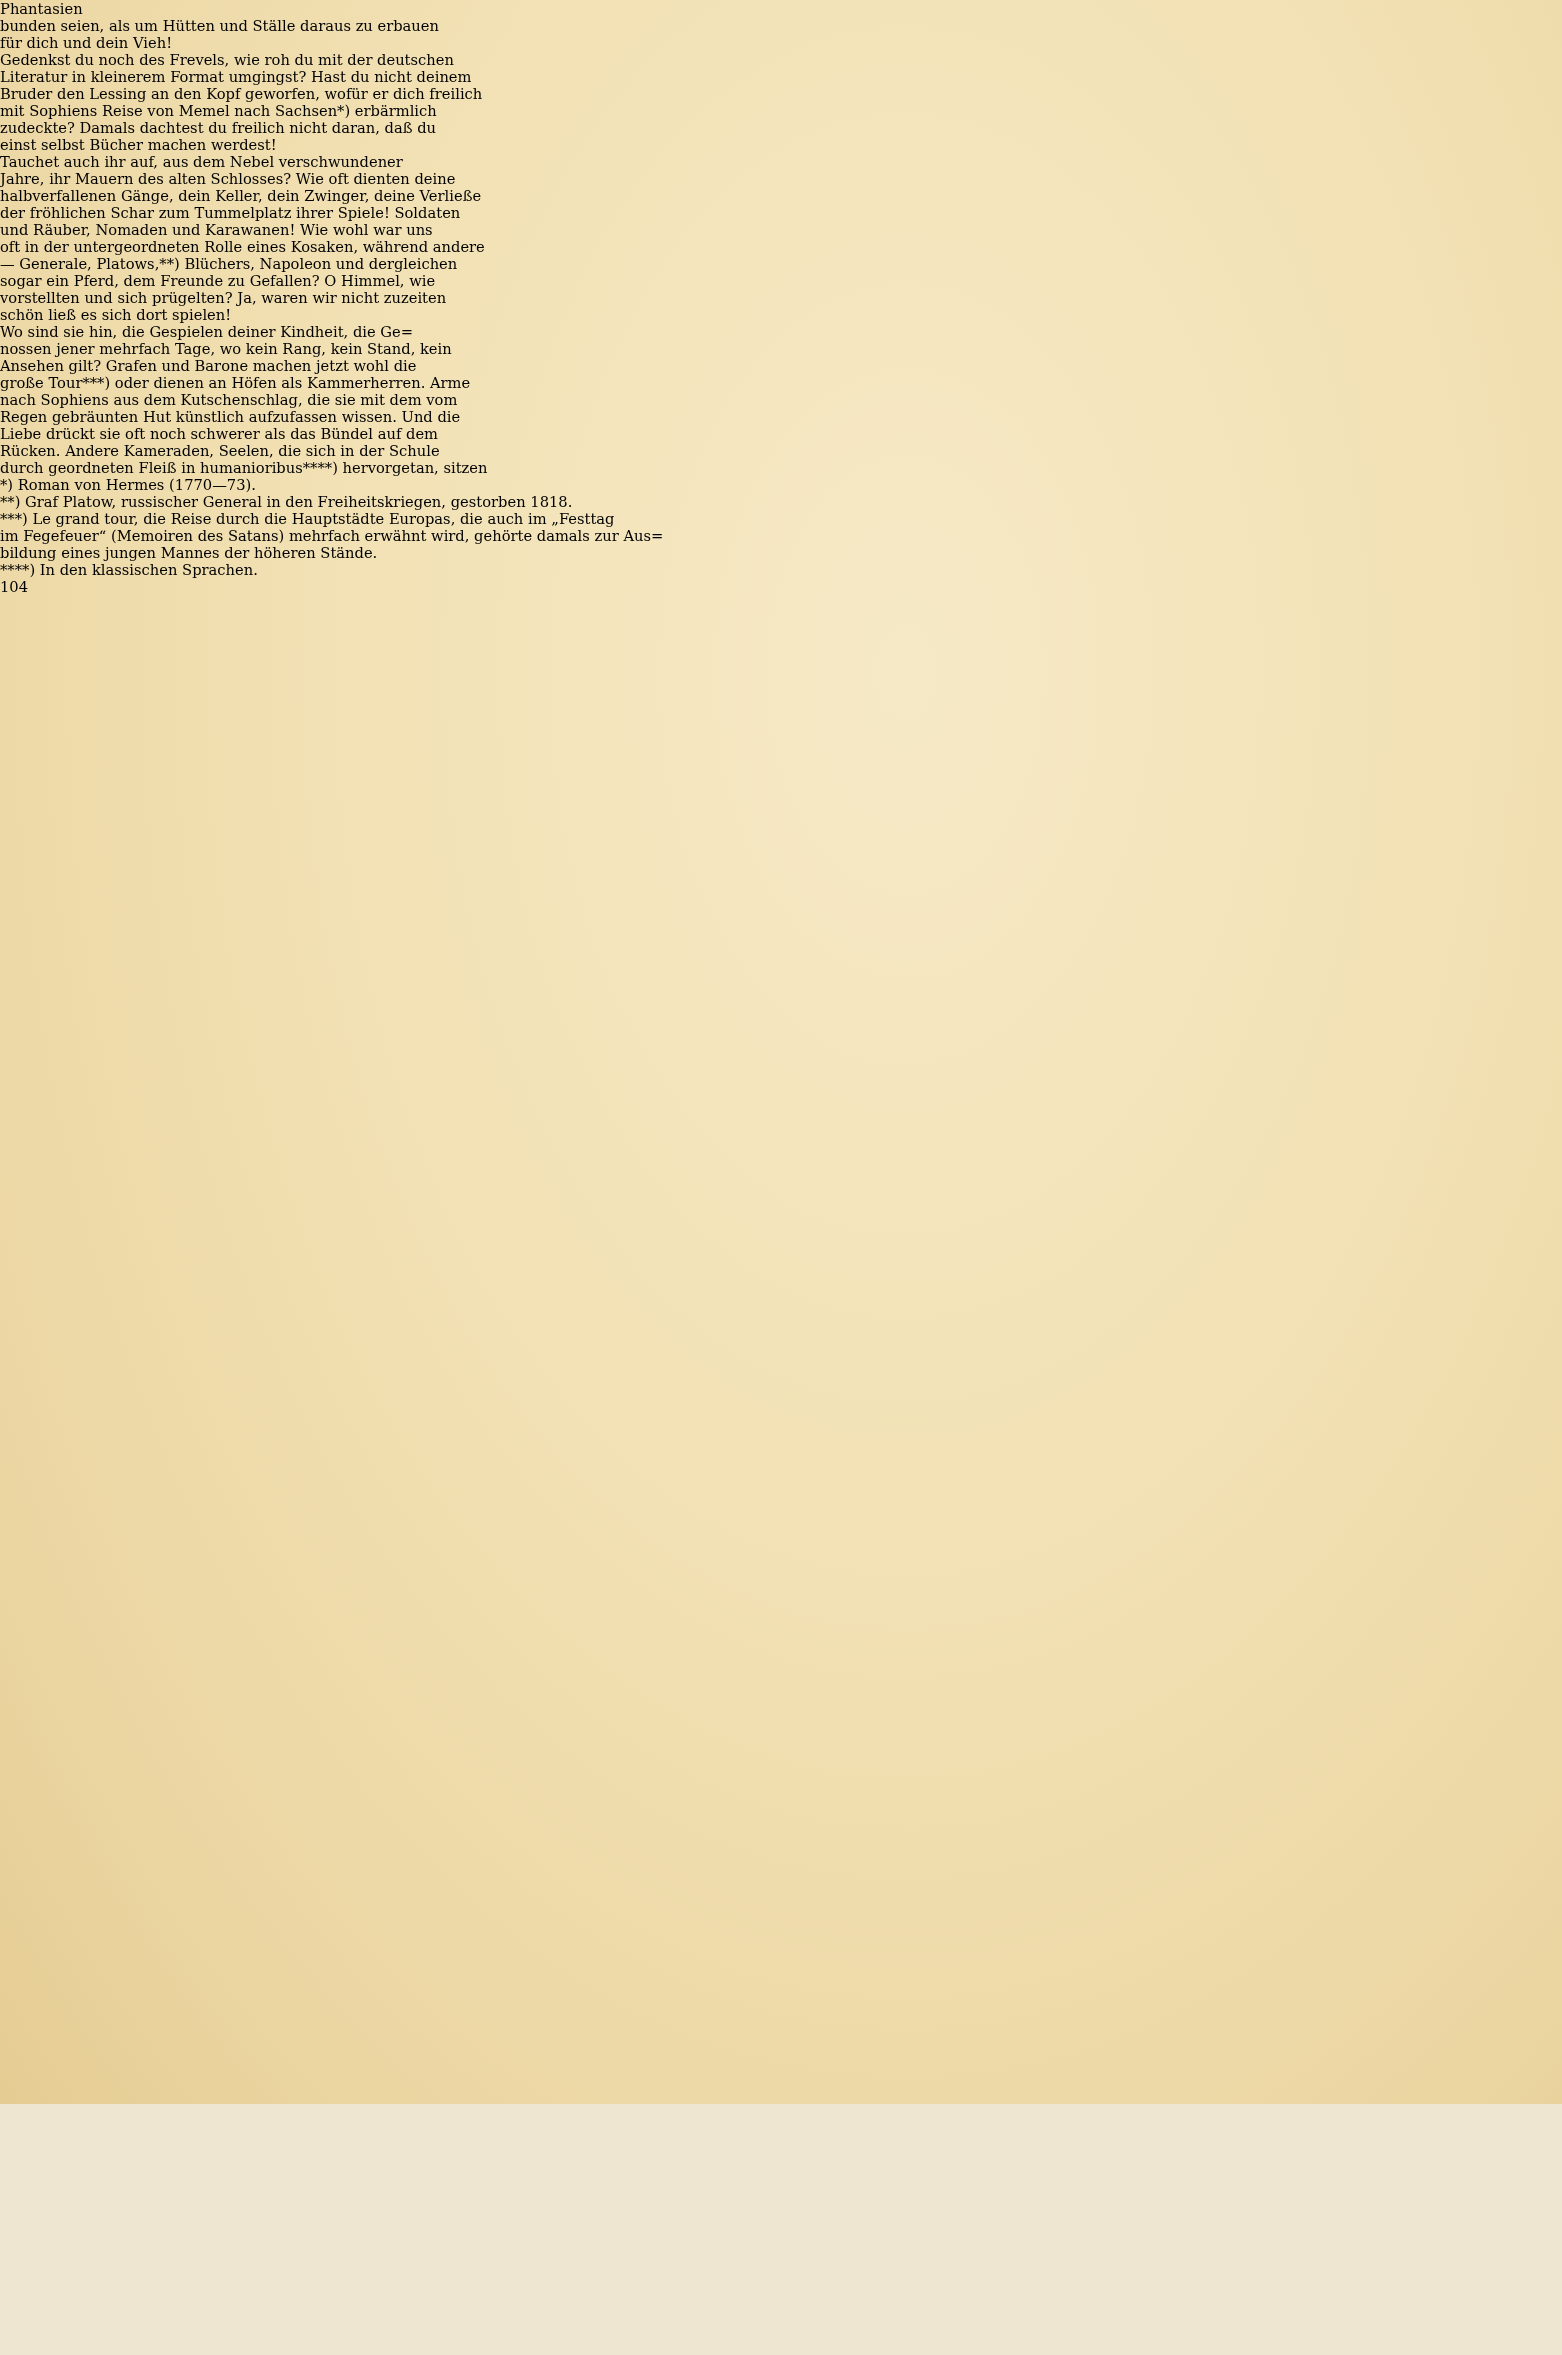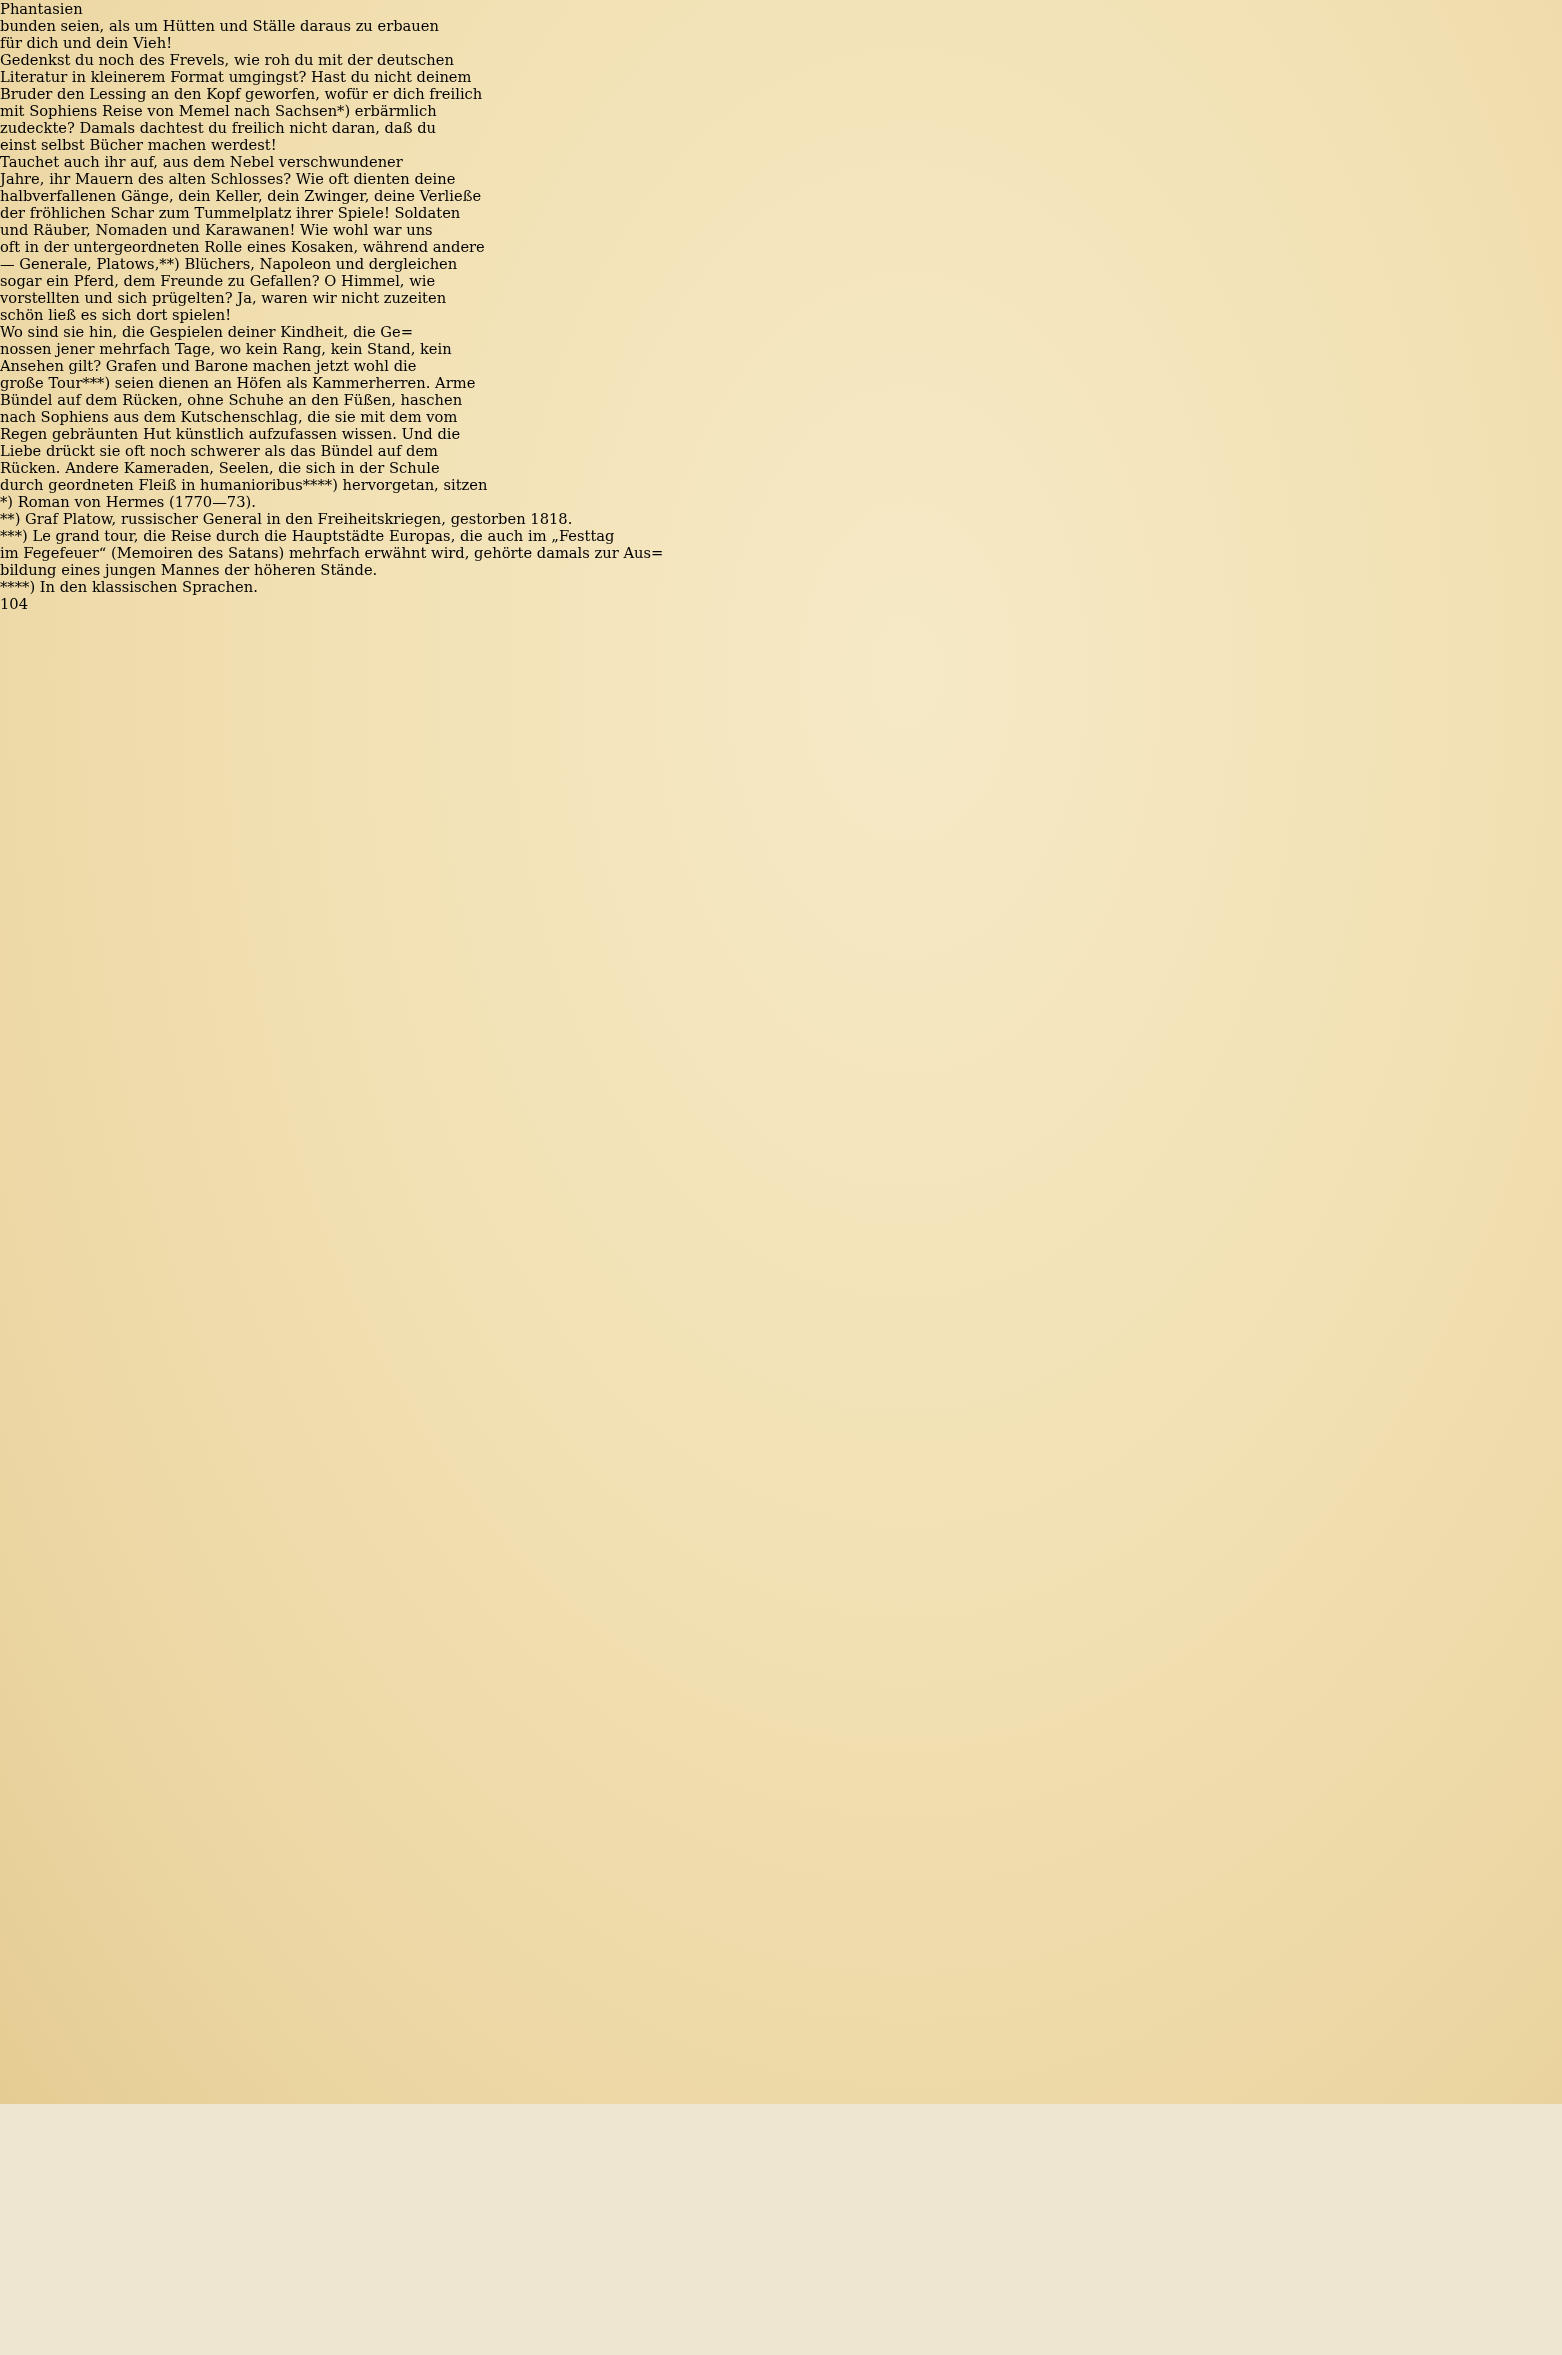--- a/index.html
+++ b/index.html
@@ -149,22 +149,21 @@
       <div class="line fill">der fröhlichen Schar zum Tummelplatz ihrer Spiele! Soldaten</div>
       <div class="line fill">und Räuber, Nomaden und Karawanen! Wie wohl war uns</div>
       <div class="line fill">oft in der untergeordneten Rolle eines Kosaken, während andere</div>
       <div class="line fill">— Generale, Platows,**) Blüchers, Napoleon und dergleichen</div>
       <div class="line fill">sogar ein Pferd, dem Freunde zu Gefallen? O Himmel, wie</div>
       <div class="line fill">vorstellten und sich prügelten? Ja, waren wir nicht zuzeiten</div>
       <div class="line">schön ließ es sich dort spielen!</div>
       <div class="line fill para-start">Wo sind sie hin, die Gespielen deiner Kindheit, die Ge=</div>
       <div class="line fill">nossen jener mehrfach Tage, wo kein Rang, kein Stand, kein</div>
       <div class="line fill">Ansehen gilt? Grafen und Barone machen jetzt wohl die</div>
-      <div class="line fill">große Tour***) seien dienen an Höfen als Kammerherren. Arme</div>
-      <div class="line fill">Bündel auf dem Rücken, ohne Schuhe an den Füßen, haschen</div>
+      <div class="line fill">große Tour***) oder dienen an Höfen als Kammerherren. Arme</div>
       <div class="line fill">nach Sophiens aus dem Kutschenschlag, die sie mit dem vom</div>
       <div class="line fill">Regen gebräunten Hut künstlich aufzufassen wissen. Und die</div>
       <div class="line fill">Liebe drückt sie oft noch schwerer als das Bündel auf dem</div>
       <div class="line fill">Rücken. Andere Kameraden, Seelen, die sich in der Schule</div>
       <div class="line fill">durch geordneten Fleiß in humanioribus****) hervorgetan, sitzen</div>
     </div>
 
   <div class="fn-rule"></div>
   <div class="footnotes">
       <div class="line lvl1">*) Roman von Hermes (1770—73).</div>

